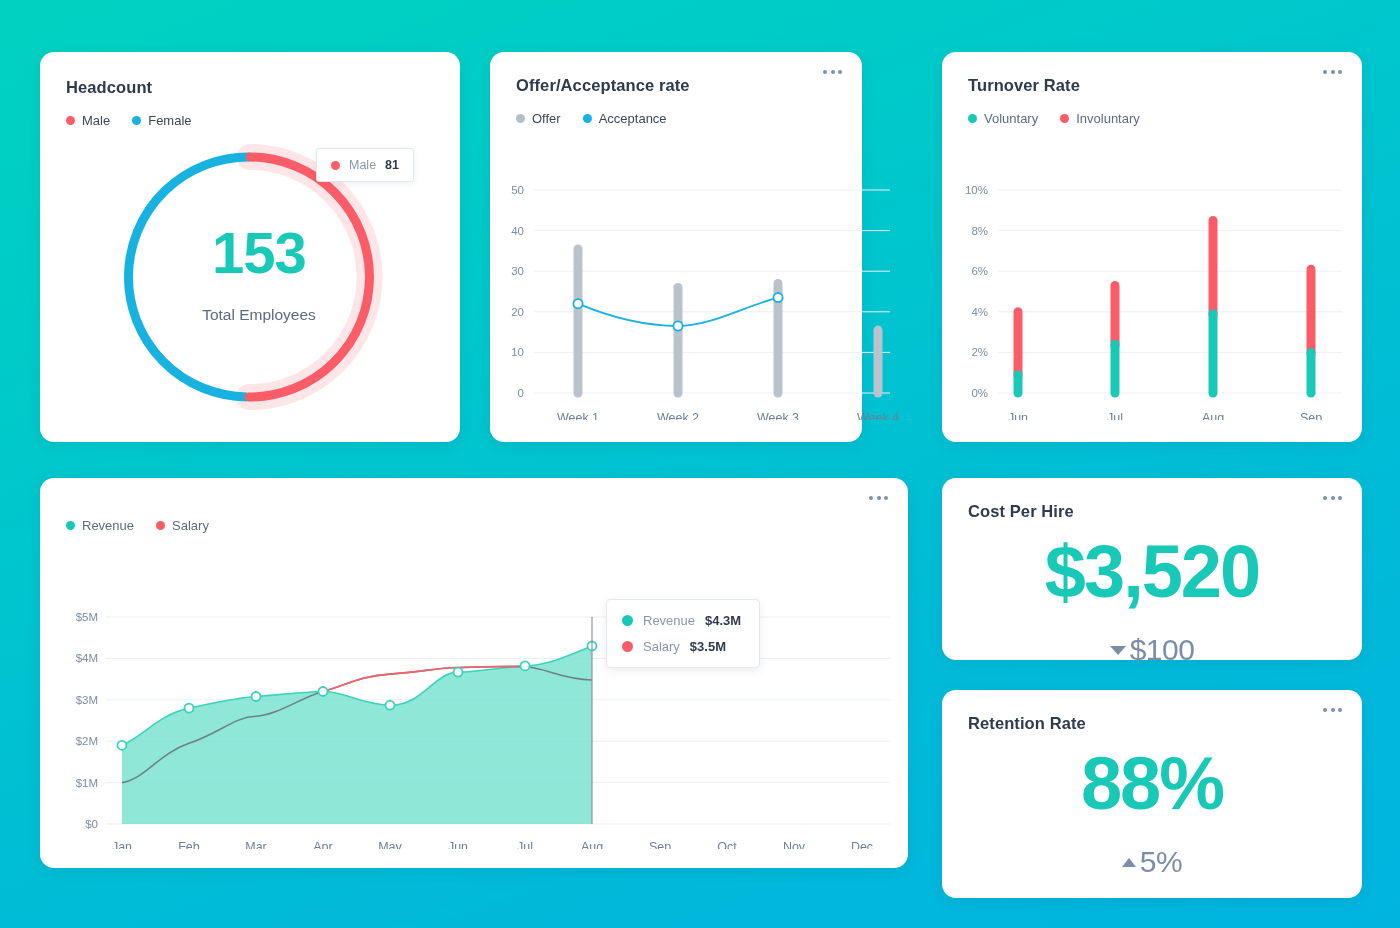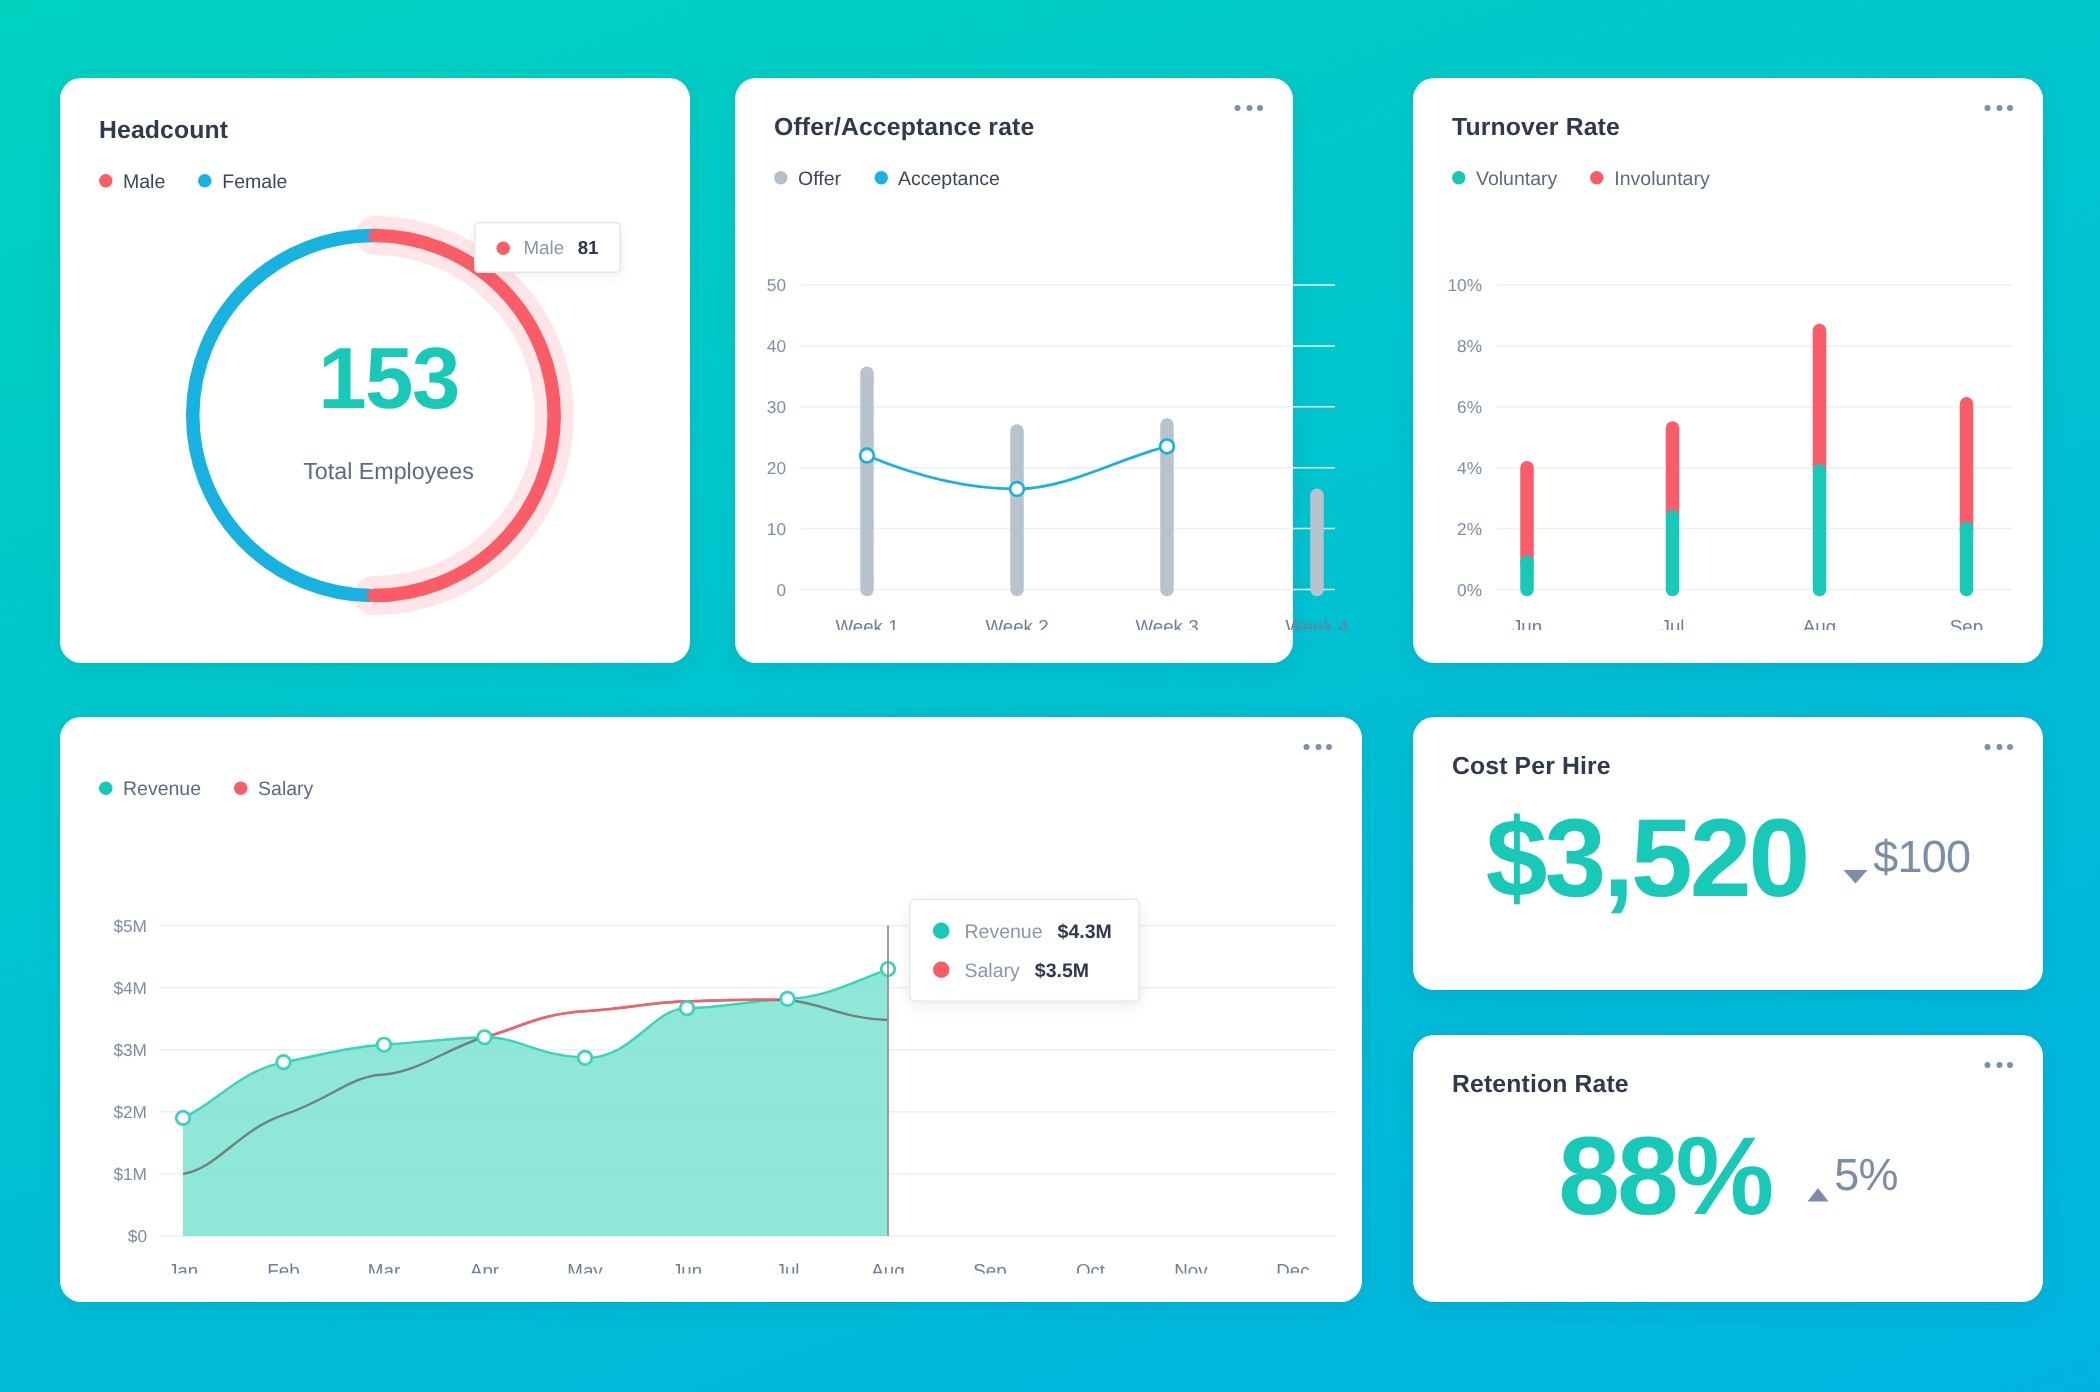--- a/index.html
+++ b/index.html
@@ -73,28 +73,28 @@
     position: absolute; left: 566px; top: 121px;
     background: #fff; border: 1px solid #e4e9f0; border-radius: 4px;
     box-shadow: 0 3px 10px rgba(0,40,70,.08);
     padding: 13px 18px 13px 15px;
   }
   .rev-tooltip .row { display: flex; align-items: center; gap: 10px; }
   .rev-tooltip .row + .row { margin-top: 11px; }
 
   
   #card-cost { left: 942px; top: 478px; width: 420px; height: 182px; }
-  #card-retention { left: 942px; top: 690px; width: 420px; height: 178px; }
+  #card-retention { left: 942px; top: 690px; width: 420px; height: 208px; }
   .kpi-inner { padding: 24px 26px 0 26px; }
   .kpi-body {
     display: flex; align-items: center; justify-content: center;
-    gap: 24px; margin-top: 14px;
+    gap: 24px; margin-top: 14px; flex-direction: column;
   }
   .kpi-main { font-size: 74px; font-weight: 700; color: #17c9b6; line-height: 1; letter-spacing: -2px; }
-  .kpi-delta { display: flex; align-items: flex-end; gap: 4px; }
+  .kpi-delta { display: flex; align-items: center; gap: 4px; }
   .kpi-delta .tri-down {
     width: 0; height: 0; border-left: 8px solid transparent; border-right: 8px solid transparent;
     border-top: 9px solid #7b8da8;
   }
   .kpi-delta .tri-up {
     width: 0; height: 0; border-left: 7px solid transparent; border-right: 7px solid transparent;
     border-bottom: 9px solid #7b8da8;
   }
   .kpi-delta .dval { font-size: 30px; color: #7b8da8; font-weight: 400; letter-spacing: -.5px; }
 </style>

